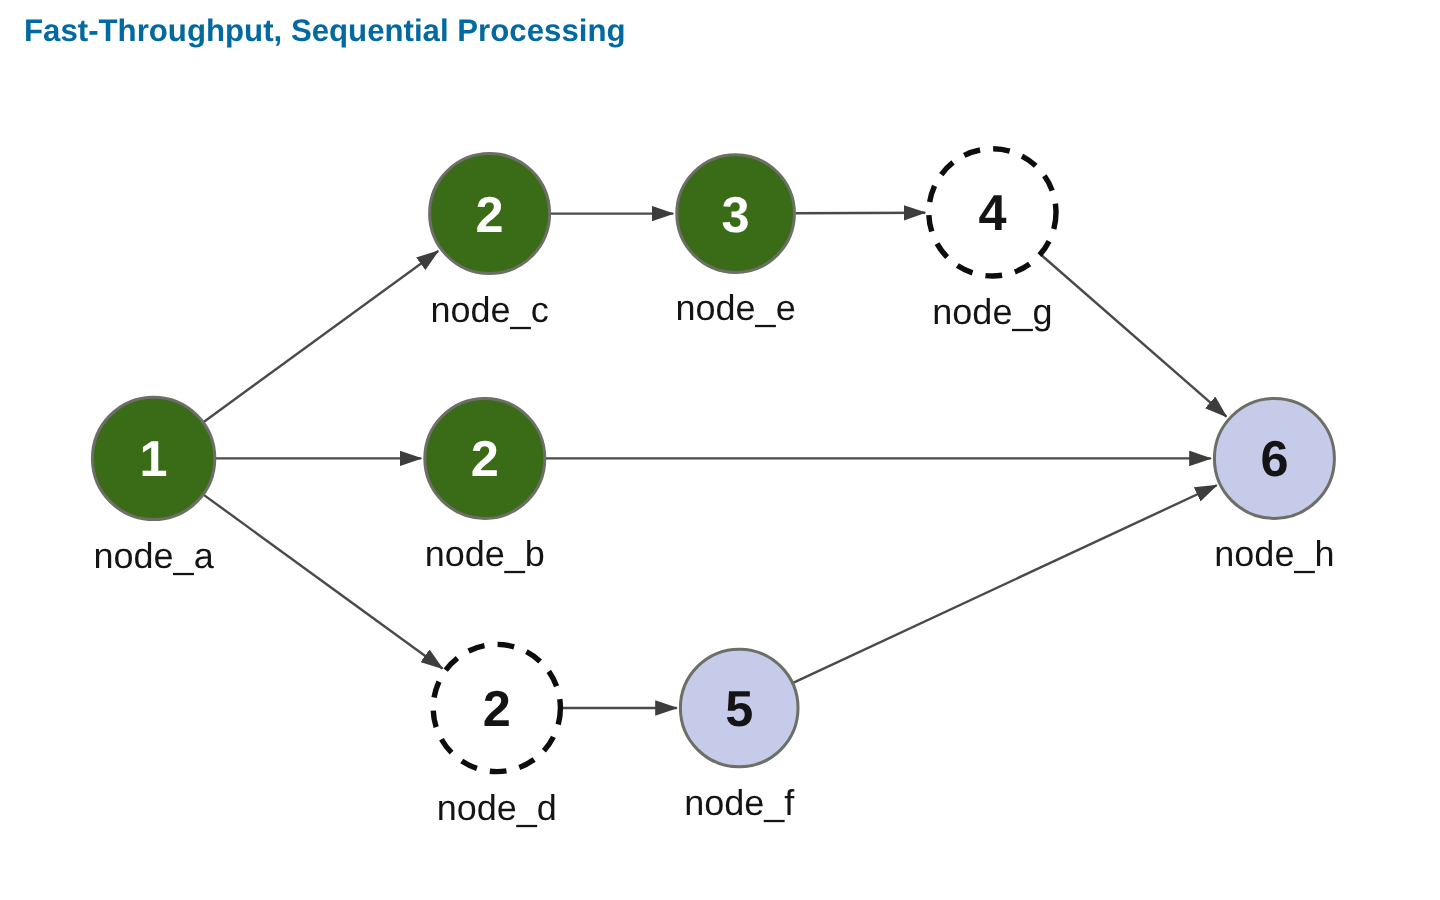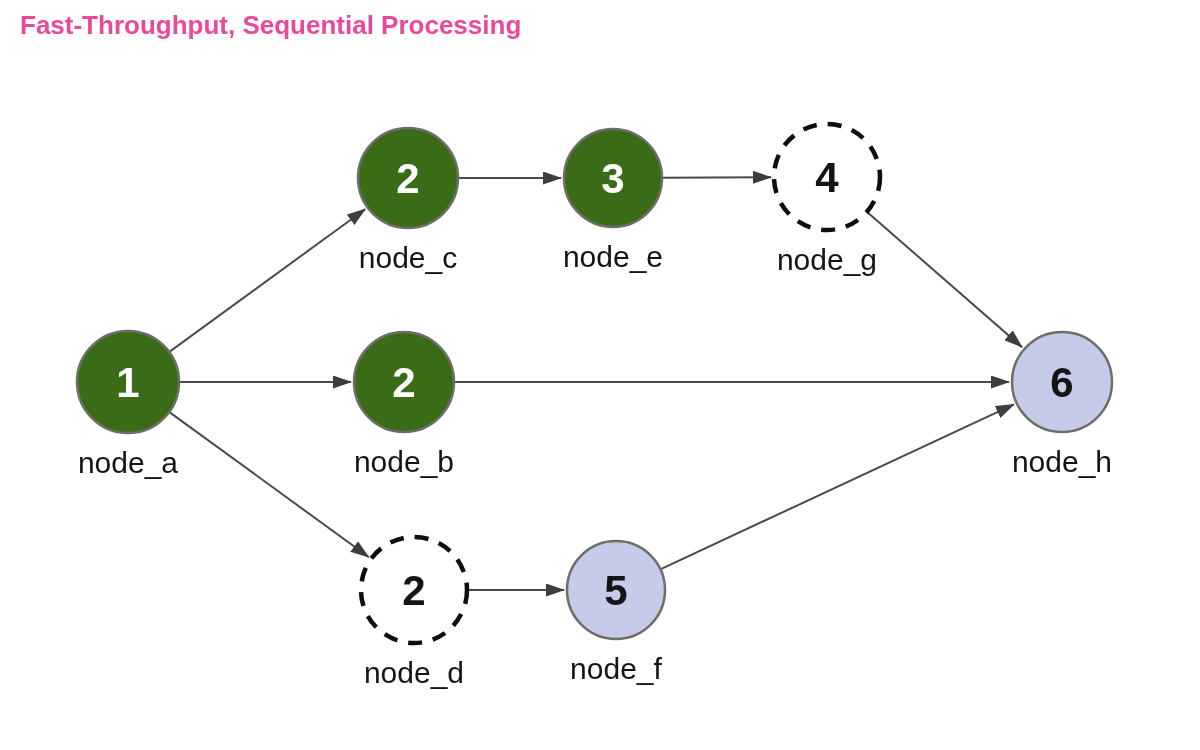--- a/index.html
+++ b/index.html
@@ -14,21 +14,21 @@
     background: #ffffff;
     font-family: "Liberation Sans", sans-serif;
     overflow: hidden;
   }
   .title {
     position: absolute;
     left: 20px;
     top: 10px;
     font-size: 26px;
     font-weight: bold;
-    color: #ec4899;
+    color: #0369a1;
     letter-spacing: 0px;
   }
   svg.graph {
     position: absolute;
     left: 0;
     top: 0;
   }
   .node-value {
     font-family: "Liberation Sans", sans-serif;
     font-size: 42px;

